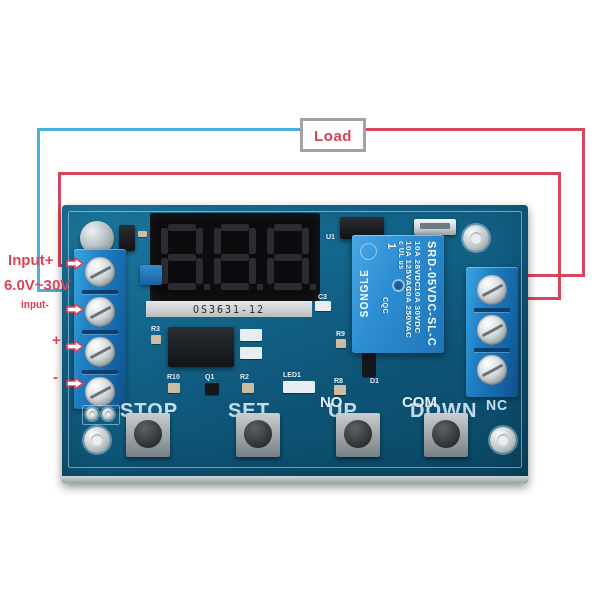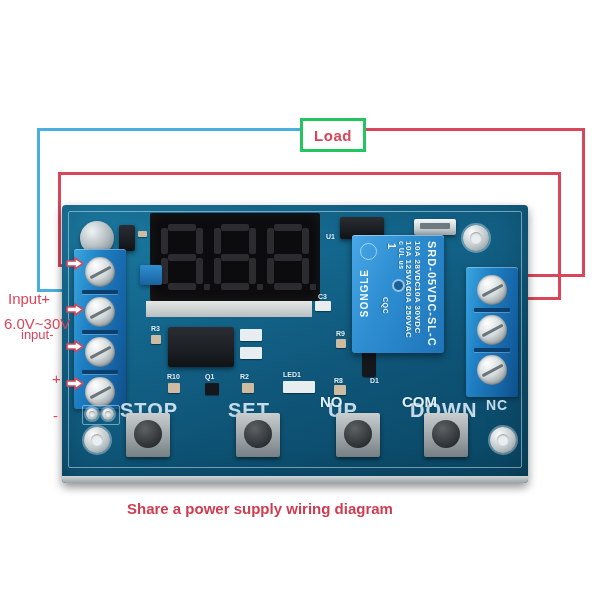--- a/index.html
+++ b/index.html
@@ -12,21 +12,21 @@
   }
   .stage{position:absolute;left:0;top:0;width:600px;height:600px;}
 
   
   .wire{position:absolute;}
   .wire.h{height:3px;}
   .wire.v{width:3px;}
 
   .loadbox{
     position:absolute;
-    border:3px solid #22c55e;
+    border:3px solid #a3a3a3;
     background:#ffffff;
     display:flex;align-items:center;justify-content:center;
     font-weight:bold;
     color:#d9455a;
     letter-spacing:.5px;
   }
 
   
   .board{
     position:absolute;
@@ -171,21 +171,21 @@
     font-family:"Liberation Sans", sans-serif;white-space:nowrap;
     text-shadow:0 0 2px rgba(0,0,0,.35);
   }
   .silk-big{
     position:absolute;color:#e6f4ff;font-size:20px;font-weight:bold;
     letter-spacing:1px;white-space:nowrap;opacity:.85;
   }
 
   
   .anno{
-    position:absolute;color:#d9455a;font-weight:normal;white-space:nowrap;margin-top:39px;
+    position:absolute;color:#d9455a;font-weight:bold;white-space:nowrap;
   }
   .arrow{position:absolute;width:18px;height:13px;}
   .caption{
     position:absolute;color:#cf3c4f;font-weight:bold;font-size:15px;
     white-space:nowrap;
   }
 </style>
 </head>
 <body>
 
@@ -245,20 +245,21 @@
         <div class="seg vt sf"></div>
         <div class="seg vt sb"></div>
         <div class="seg hz sg"></div>
         <div class="seg vt se"></div>
         <div class="seg vt sc"></div>
         <div class="seg hz sd"></div>
         <div class="dp"></div>
       </div>
     </div>
     <div class="disp-strip" style="left:84px;top:96px;width:166px;height:16px;"></div>
+    <div class="disp-label" style="left:84px;top:99px;width:166px;">OS3631-12</div>
 
     <div class="cap" style="left:18px;top:16px;width:34px;height:34px;"></div>
     <div class="chip" style="left:57px;top:20px;width:16px;height:26px;"></div>
     <div class="smd" style="left:76px;top:26px;width:9px;height:6px;"></div>
 
     <div class="terminal" style="left:12px;top:44px;width:52px;height:160px;">
       <div class="screw" style="left:11px;top:8px;width:30px;height:30px;"></div>
       <div class="slot" style="left:8px;top:41px;width:36px;height:4px;"></div>
       <div class="screw" style="left:11px;top:48px;width:30px;height:30px;"></div>
       <div class="slot" style="left:8px;top:81px;width:36px;height:4px;"></div>
@@ -337,30 +338,29 @@
     <div class="btn" style="left:362px;top:208px;width:44px;height:44px;"></div>
   </div>
 
   <div class="anno" style="left:8px;top:251px;font-size:15px;">Input+</div>
   <svg class="arrow" viewBox="0 0 18 13" style="left:66px;top:257px;">
     <path d="M1 4 H9 V1 L17 6.5 L9 12 V9 H1 Z" fill="#ffffff" stroke="#d9455a" stroke-width="1.6"></path>
   </svg>
 
   <div class="anno" style="left:4px;top:276px;font-size:15px;">6.0V~30V</div>
 
-  <div class="anno" style="left:21px;top:288px;font-size:13px;">input-</div>
+  <div class="anno" style="left:21px;top:299px;font-size:10px;">input-</div>
   <svg class="arrow" viewBox="0 0 18 13" style="left:66px;top:303px;">
     <path d="M1 4 H9 V1 L17 6.5 L9 12 V9 H1 Z" fill="#ffffff" stroke="#d9455a" stroke-width="1.6"></path>
   </svg>
 
   <div class="anno" style="left:52px;top:331px;font-size:15px;">+</div>
   <svg class="arrow" viewBox="0 0 18 13" style="left:66px;top:340px;">
     <path d="M1 4 H9 V1 L17 6.5 L9 12 V9 H1 Z" fill="#ffffff" stroke="#d9455a" stroke-width="1.6"></path>
   </svg>
 
 
   <div class="anno" style="left:53px;top:368px;font-size:15px;">-</div>
   <svg class="arrow" viewBox="0 0 18 13" style="left:66px;top:377px;">
     <path d="M1 4 H9 V1 L17 6.5 L9 12 V9 H1 Z" fill="#ffffff" stroke="#d9455a" stroke-width="1.6"></path>
   </svg>
 
-  <div class="caption" style="left:127px;top:500px;">Share a power supply wiring diagram</div>
 </div>
 
 </body></html>

